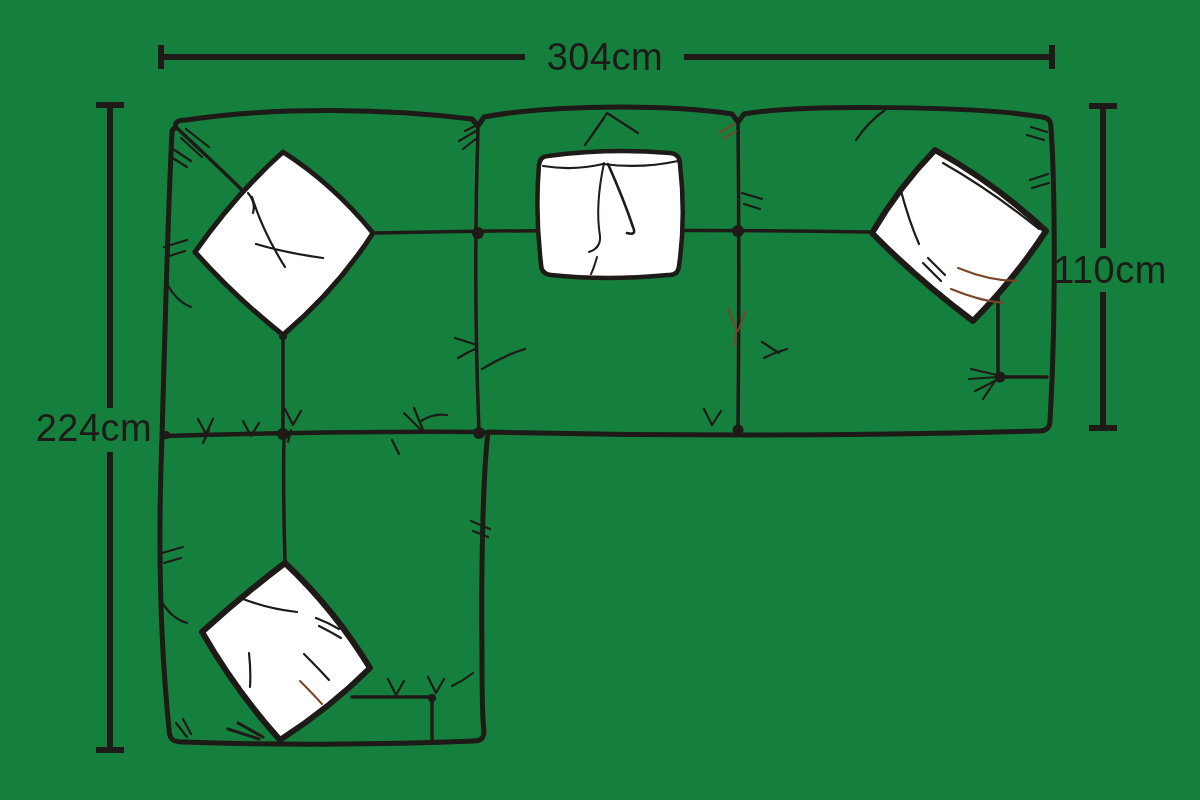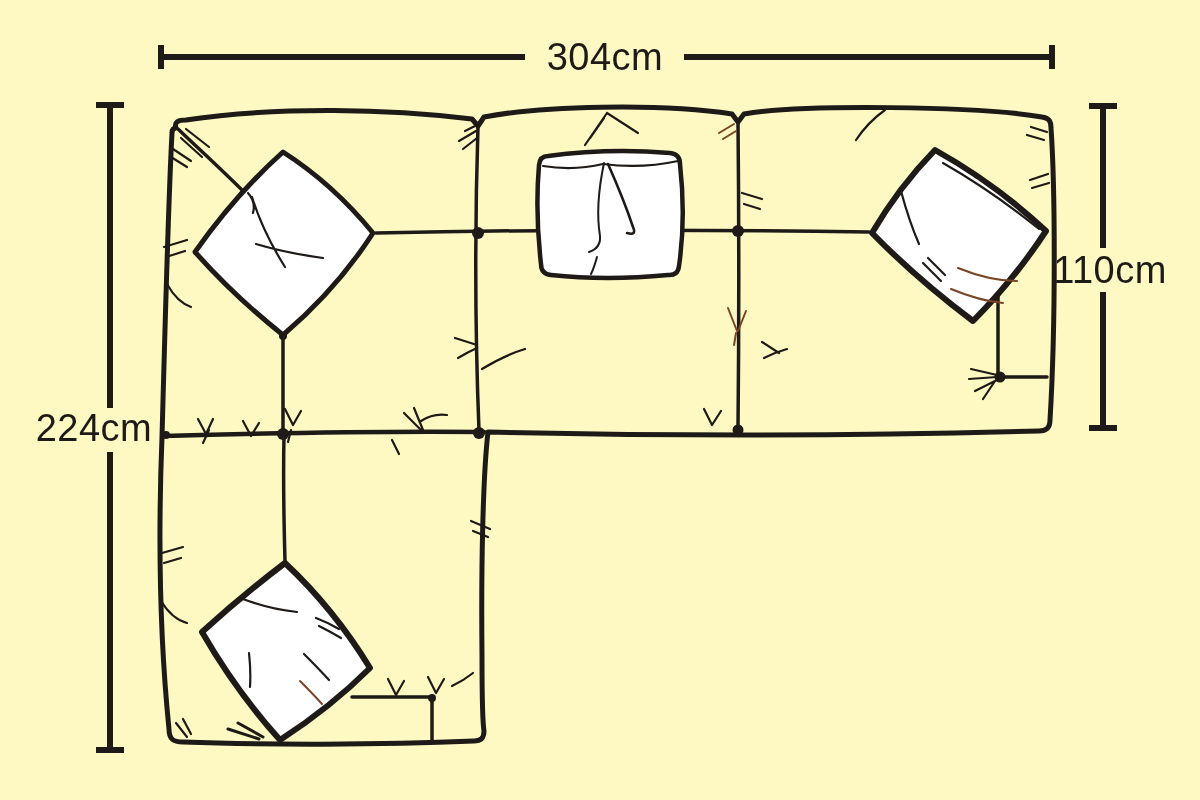--- a/index.html
+++ b/index.html
@@ -1,16 +1,16 @@
 <!DOCTYPE html>
 <html><head>
 <meta charset="utf-8">
 <style>
   html,body{margin:0;padding:0;background:#ffffff;width:1200px;height:800px;overflow:hidden;}
-  .stage{position:relative;width:1200px;height:800px;background:#fef9c3;font-family:"Liberation Sans",sans-serif;}
+  .stage{position:relative;width:1200px;height:800px;background:#15803d;font-family:"Liberation Sans",sans-serif;}
   svg{position:absolute;left:0;top:0;}
   .dim-label{font-family:"Liberation Sans",sans-serif;font-size:38px;fill:#1e1a17;letter-spacing:0.5px;}
 </style>
 </head>
 <body>
 
 <div class="stage">
 <svg width="1200" height="800" viewBox="0 0 1200 800">
 
   <g stroke="#1e1a17" stroke-width="6" stroke-linecap="butt">

